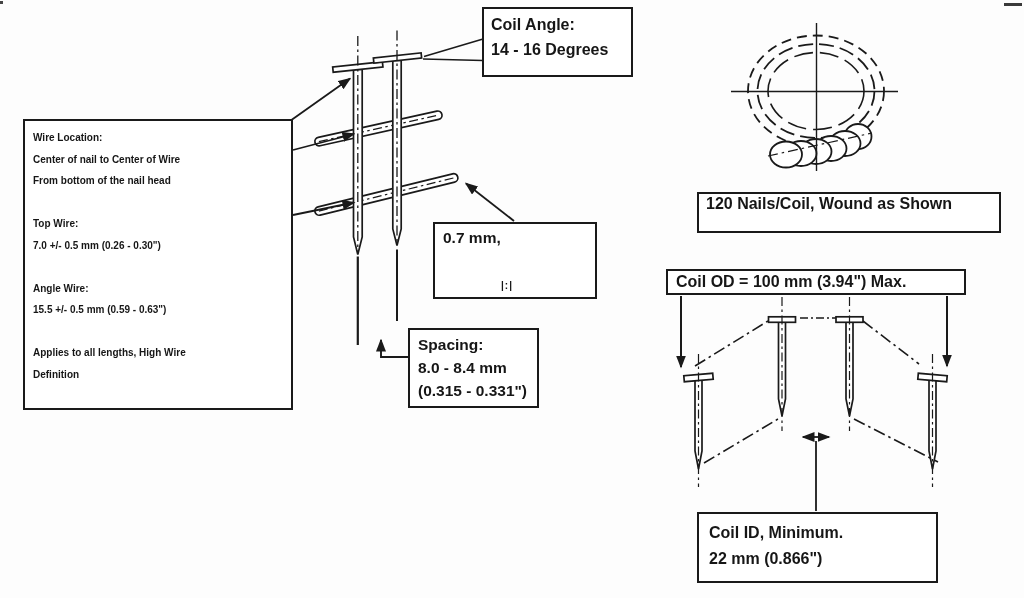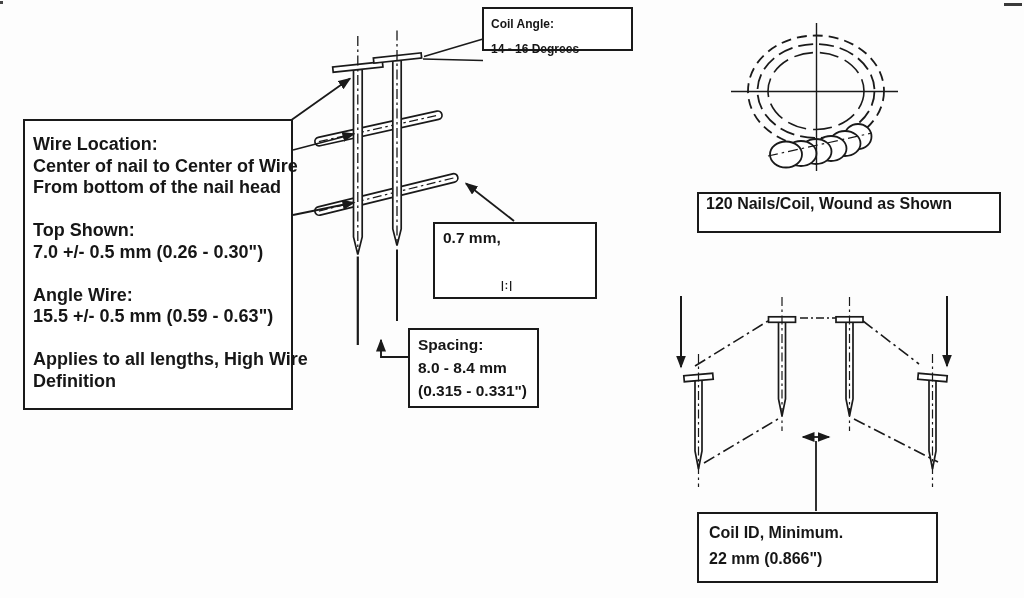--- a/index.html
+++ b/index.html
@@ -9,24 +9,24 @@
     font-family:"Liberation Sans", sans-serif;
     color:#161616;
   }
   .stage svg { position:absolute; left:0; top:0; }
   .lbox {
     position:absolute; box-sizing:border-box;
     background:#ffffff; border:2.5px solid #1a1a1a;
     font-weight:700; color:#161616; white-space:nowrap;
   }
   
-  .box-wire-location { left:23px; top:119px; width:270px; height:291px; padding:13px 8px; font-size:18px; }
+  .box-wire-location { left:23px; top:119px; width:270px; height:291px; padding:6px 8px; font-size:10px; }
   .wl-line { height:21.5px; line-height:21.5px; }
   
-  .box-coil-angle { left:482px; top:7px; width:151px; height:44px; padding:3px 7px; font-size:12px; }
+  .box-coil-angle { left:482px; top:7px; width:151px; height:70px; padding:3px 7px; font-size:16px; }
   .ca-line { height:25px; line-height:25px; }
   
   .box-weld-wire { left:433px; top:222px; width:164px; height:77px; padding:3px 8px; font-size:15.5px; }
   .ww-line { height:22px; line-height:22px; }
   .ww-mark { position:absolute; left:66px; top:56px; font-size:10px; font-weight:700; letter-spacing:1px; }
   
   .box-spacing { left:408px; top:328px; width:131px; height:80px; padding:3px 8px; font-size:15.5px; }
   .sp-line { height:23px; line-height:23px; }
   
   .box-nails { left:697px; top:192px; width:304px; height:41px; padding:0 7px; font-size:16px; line-height:20px; }
@@ -169,21 +169,21 @@
   <div class="lbox box-coil-angle">
     <div class="ca-line">Coil Angle:</div>
     <div class="ca-line">14 - 16 Degrees</div>
   </div>
 
   <div class="lbox box-wire-location">
     <div class="wl-line">Wire Location:</div>
     <div class="wl-line">Center of nail to Center of Wire</div>
     <div class="wl-line">From bottom of the nail head</div>
     <div class="wl-line"></div>
-    <div class="wl-line">Top Shown:</div>
+    <div class="wl-line">Top Wire:</div>
     <div class="wl-line">7.0 +/- 0.5 mm (0.26 - 0.30")</div>
     <div class="wl-line"></div>
     <div class="wl-line">Angle Wire:</div>
     <div class="wl-line">15.5 +/- 0.5 mm (0.59 - 0.63")</div>
     <div class="wl-line"></div>
     <div class="wl-line">Applies to all lengths, High Wire</div>
     <div class="wl-line">Definition</div>
   </div>
 
   <div class="lbox box-weld-wire">
@@ -194,19 +194,22 @@
   <div class="lbox box-spacing">
     <div class="sp-line">Spacing:</div>
     <div class="sp-line">8.0 - 8.4 mm</div>
     <div class="sp-line">(0.315 - 0.331")</div>
   </div>
 
   <div class="lbox box-nails">
     <span>120 Nails/Coil, Wound as Shown</span>
   </div>
 
+  <div class="lbox box-coil-od">
+    <span>Coil OD = 100 mm (3.94") Max.</span>
+  </div>
 
   <div class="lbox box-coil-id">
     <div class="ci-line">Coil ID, Minimum.</div>
     <div class="ci-line">22 mm (0.866")</div>
   </div>
 
 </div>
 
 </body></html>

